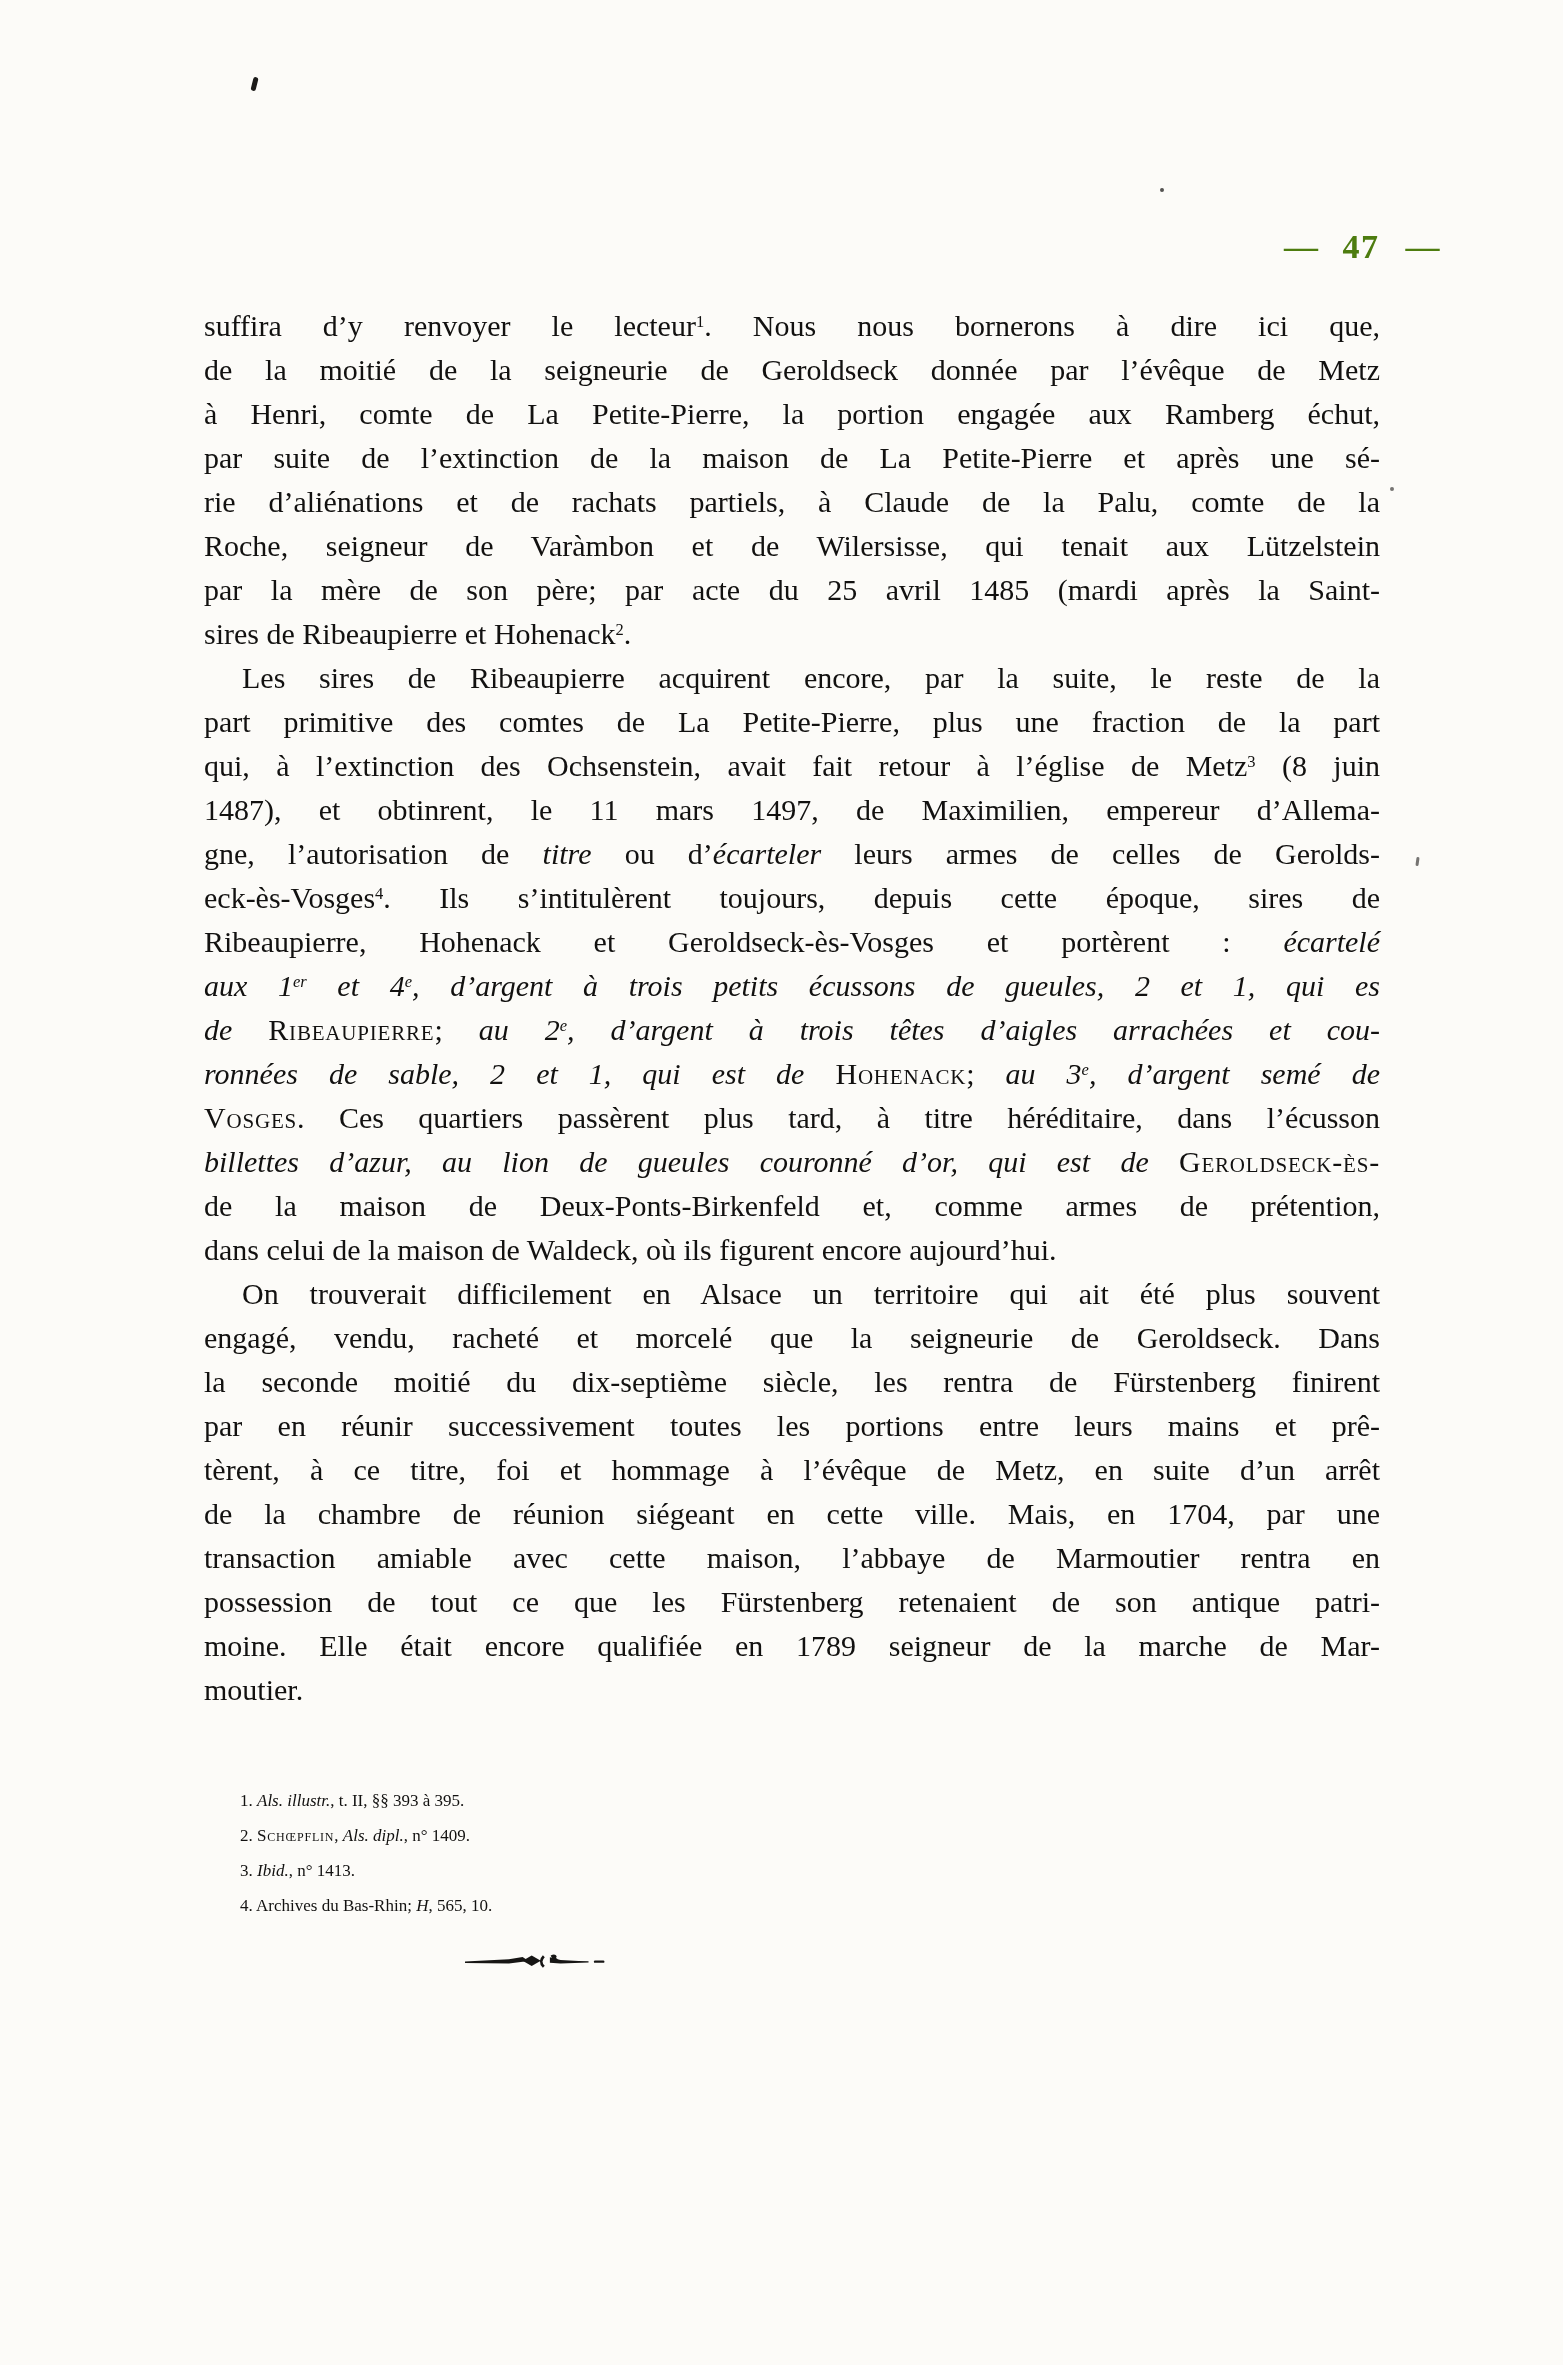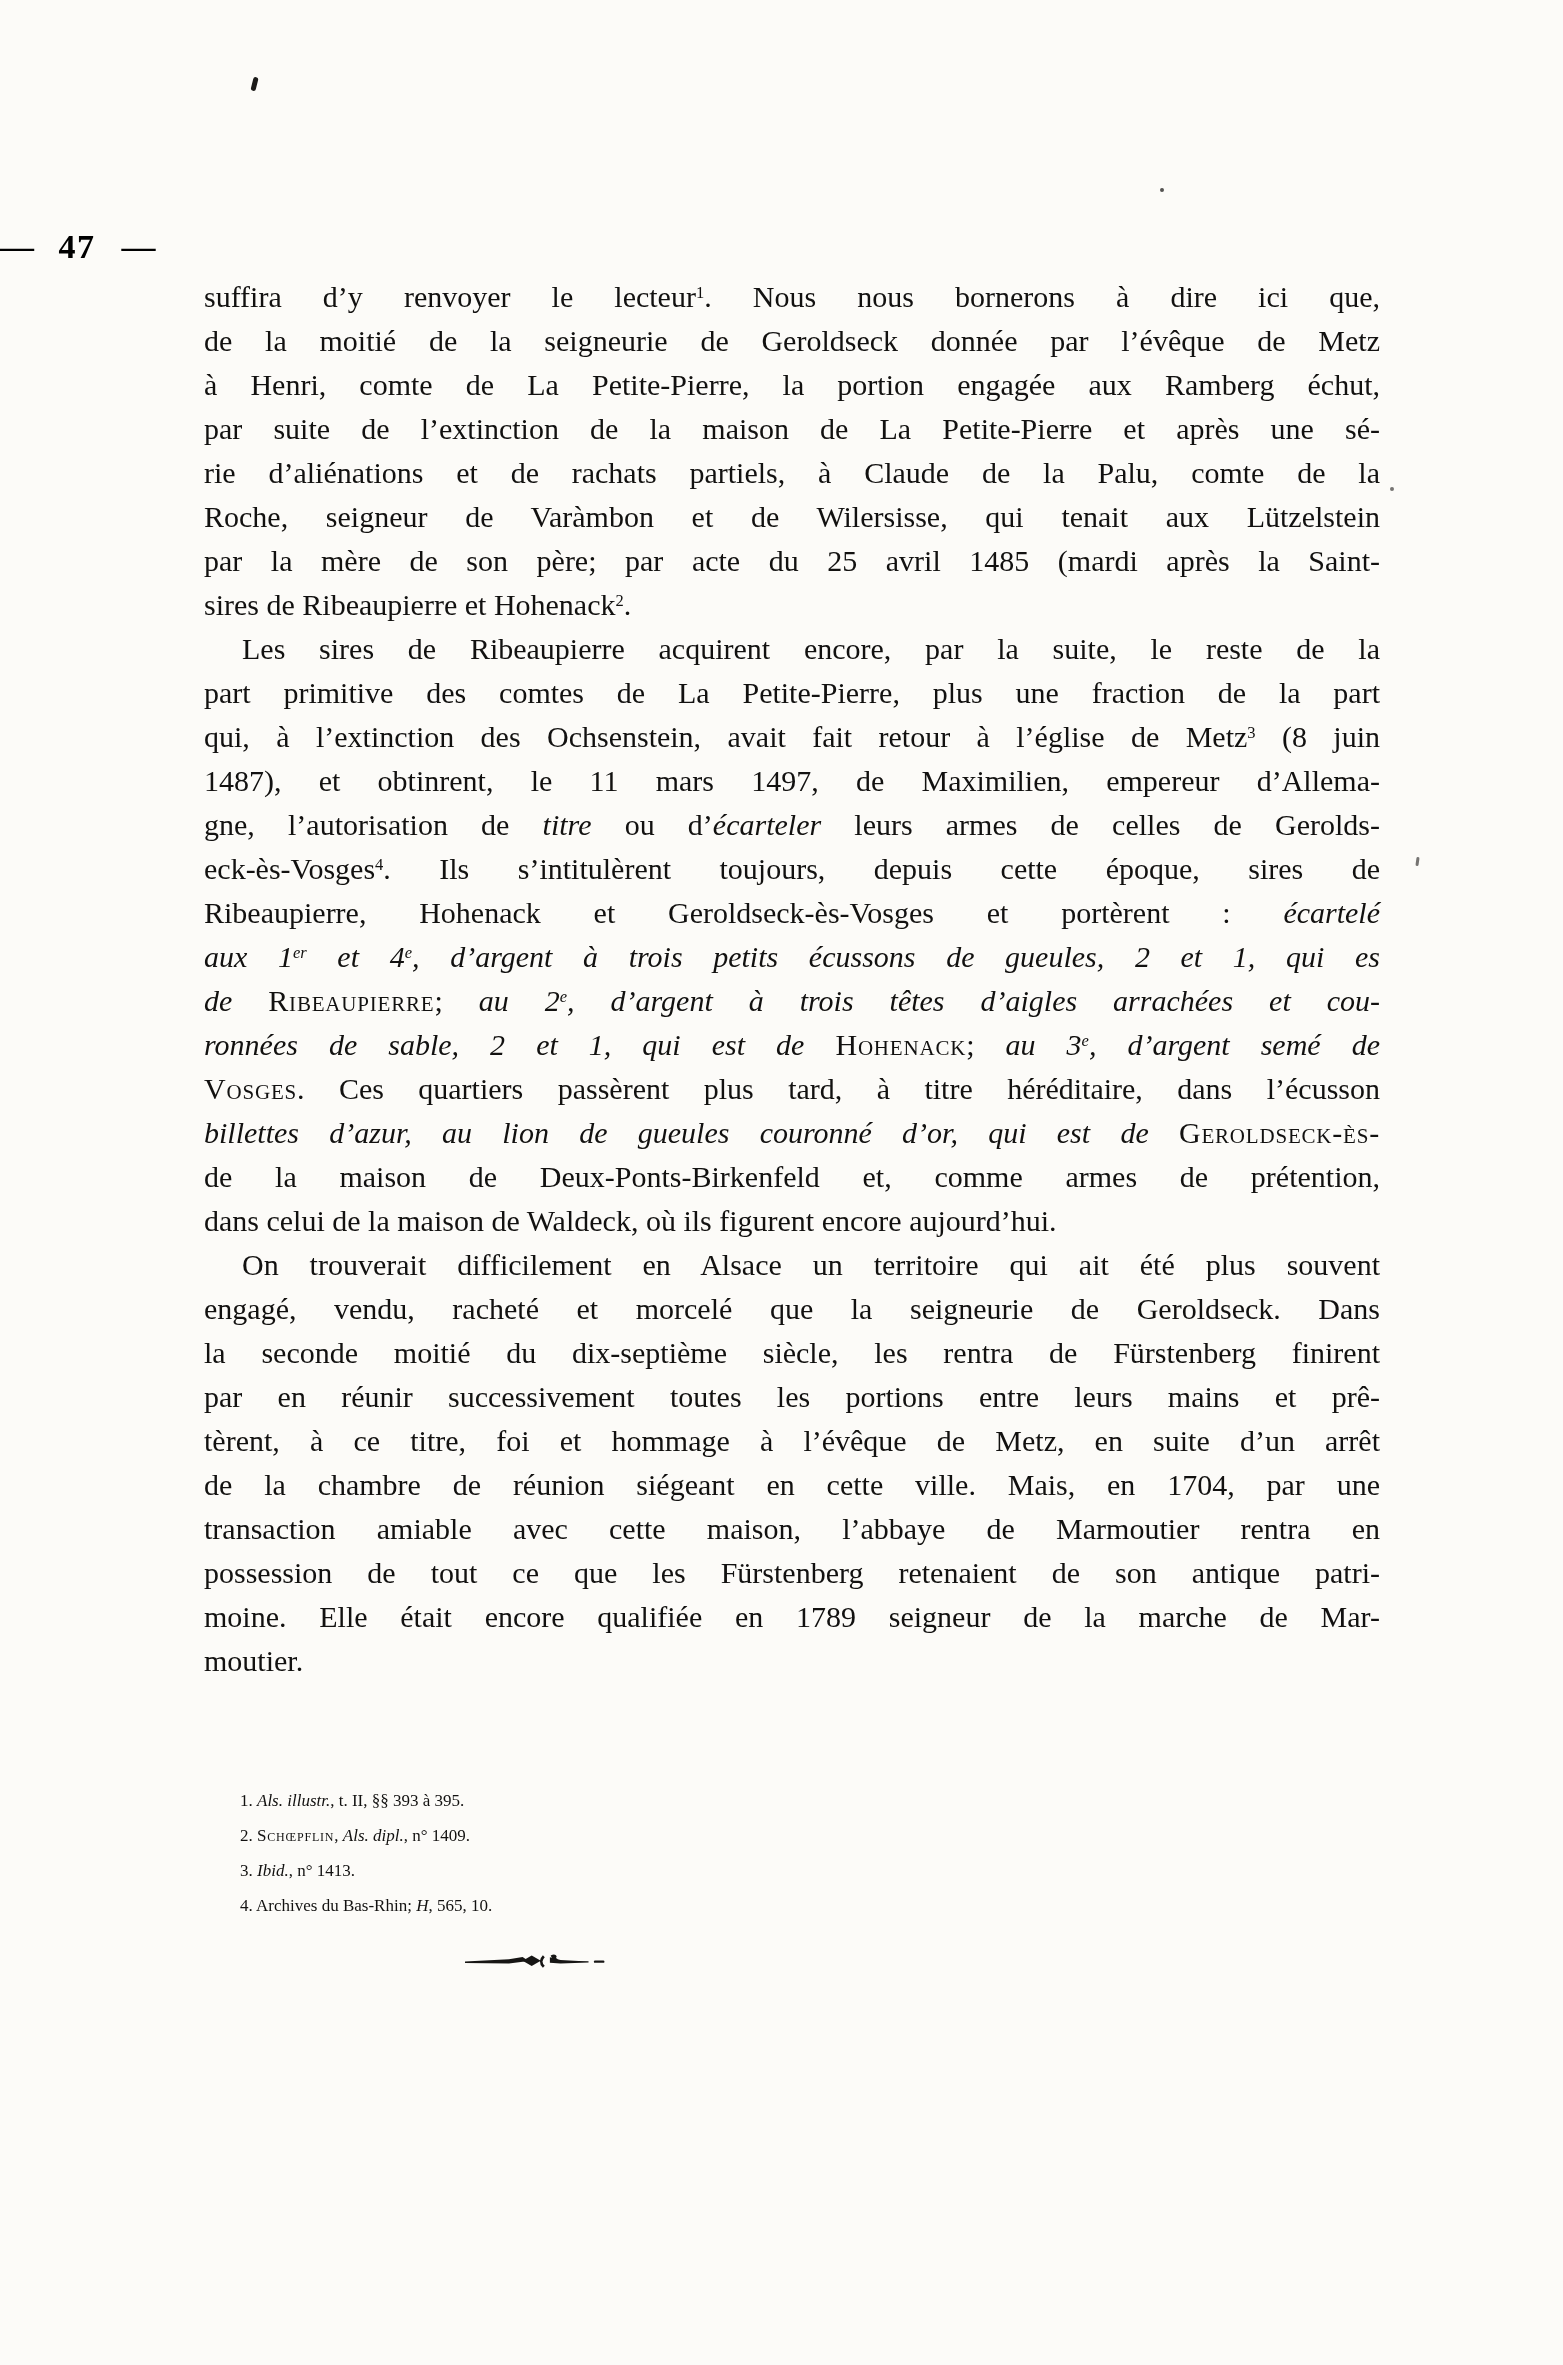--- a/index.html
+++ b/index.html
@@ -7,29 +7,29 @@
     position:relative;
     width:1563px;height:2366px;
     background:#fcfbf8;
     color:#121110;
     font-family:"Liberation Serif","DejaVu Serif",serif;
     overflow:hidden;
   }
   
   .pageno{
     position:absolute;top:228px;left:0;width:1438px;
-    text-align:left;
+    text-align:right;
     font-size:34px;
-    color:#000000;
+    color:#4d7c0f;
   }
   .pageno .num{font-weight:bold;letter-spacing:1.5px;margin:0 26px;}
   .pageno .dash{font-weight:bold;letter-spacing:-1.5px;}
   
   .body{
-    position:absolute;left:204px;top:275px;width:1176px;
+    position:absolute;left:204px;top:304px;width:1176px;
     font-size:30px;line-height:44px;
     text-rendering:optimizeLegibility;
   }
   .line{
     text-align:justify;
     text-align-last:justify;
     white-space:normal;
   }
   .line.end{text-align-last:left;}
   .line.indent{text-indent:38px;}

